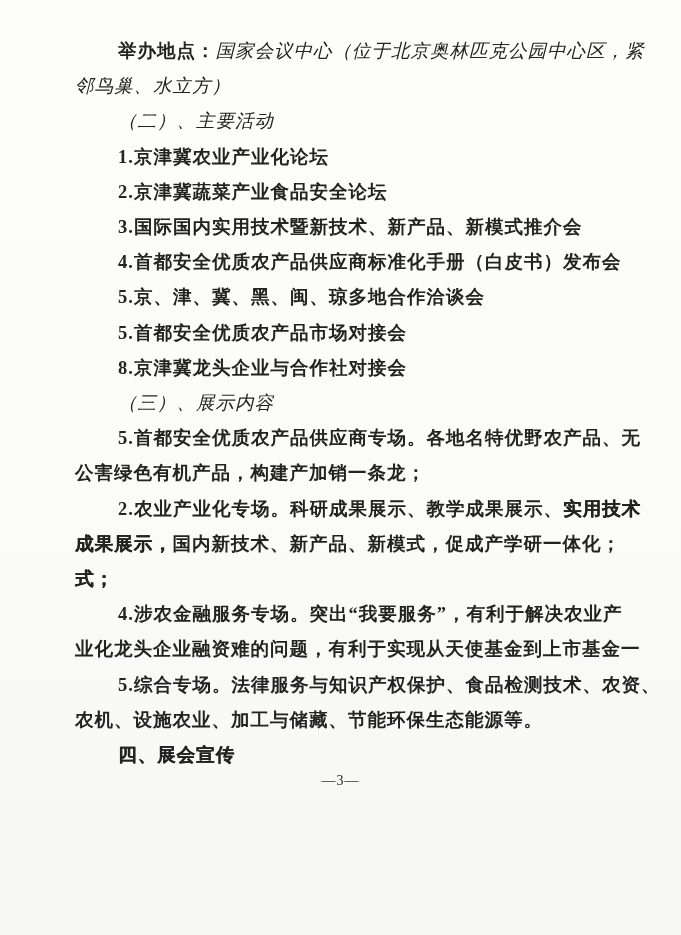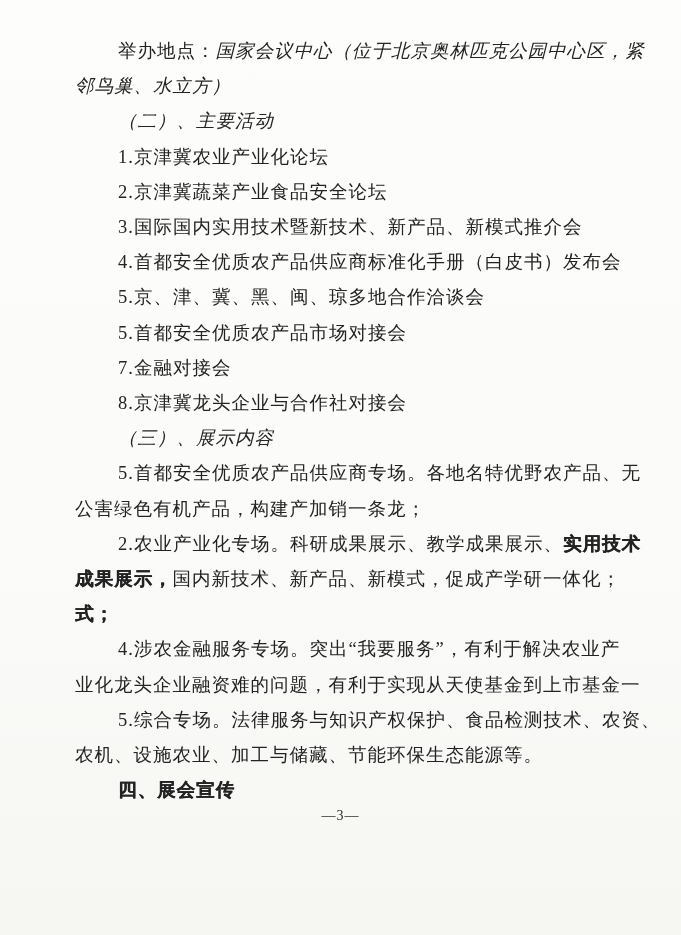--- a/index.html
+++ b/index.html
@@ -30,21 +30,21 @@
     white-space: nowrap;
   }
   .line.indent {
     padding-left: 43px;
   }
   .seg-regular {
     font-weight: 400;
     font-style: italic;
   }
   .seg-semibold {
-    font-weight: 400;
+    font-weight: 700;
   }
   .seg-bold {
     font-weight: 700;
     text-shadow: 0.6px 0 0 currentColor;
   }
   .footer {
     margin-top: -2px;
     text-align: center;
     width: 100%;
   }
@@ -62,21 +62,20 @@
   <div class="content" id="content">
       <div class="line indent"><span class="seg-semibold">举办地点：</span><span class="seg-regular">国家会议中心（位于北京奥林匹克公园中心区，紧</span></div>
       <div class="line"><span class="seg-regular">邻鸟巢、水立方）</span></div>
       <div class="line indent"><span class="seg-regular">（二）、主要活动</span></div>
       <div class="line indent"><span class="seg-semibold">1.京津冀农业产业化论坛</span></div>
       <div class="line indent"><span class="seg-semibold">2.京津冀蔬菜产业食品安全论坛</span></div>
       <div class="line indent"><span class="seg-semibold">3.国际国内实用技术暨新技术、新产品、新模式推介会</span></div>
       <div class="line indent"><span class="seg-semibold">4.首都安全优质农产品供应商标准化手册（白皮书）发布会</span></div>
       <div class="line indent"><span class="seg-semibold">5.京、津、冀、黑、闽、琼多地合作洽谈会</span></div>
       <div class="line indent"><span class="seg-semibold">5.首都安全优质农产品市场对接会</span></div>
-      <div class="line indent"><span class="seg-semibold">7.金融对接会</span></div>
       <div class="line indent"><span class="seg-semibold">8.京津冀龙头企业与合作社对接会</span></div>
       <div class="line indent"><span class="seg-regular">（三）、展示内容</span></div>
       <div class="line indent"><span class="seg-semibold">5.首都安全优质农产品供应商专场。各地名特优野农产品、无</span></div>
       <div class="line"><span class="seg-semibold">公害绿色有机产品，构建产加销一条龙；</span></div>
       <div class="line indent"><span class="seg-semibold">2.农业产业化专场。科研成果展示、教学成果展示、</span><span class="seg-bold">实用技术</span></div>
       <div class="line"><span class="seg-bold">成果展示，</span><span class="seg-semibold">国内新技术、新产品、新模式，促成产学研一体化；</span></div>
       <div class="line"><span class="seg-bold">式；</span></div>
       <div class="line indent"><span class="seg-semibold">4.涉农金融服务专场。突出“我要服务”，有利于解决农业产</span></div>
       <div class="line"><span class="seg-semibold">业化龙头企业融资难的问题，有利于实现从天使基金到上市基金一</span></div>
       <div class="line indent"><span class="seg-semibold">5.综合专场。法律服务与知识产权保护、食品检测技术、农资、</span></div>

